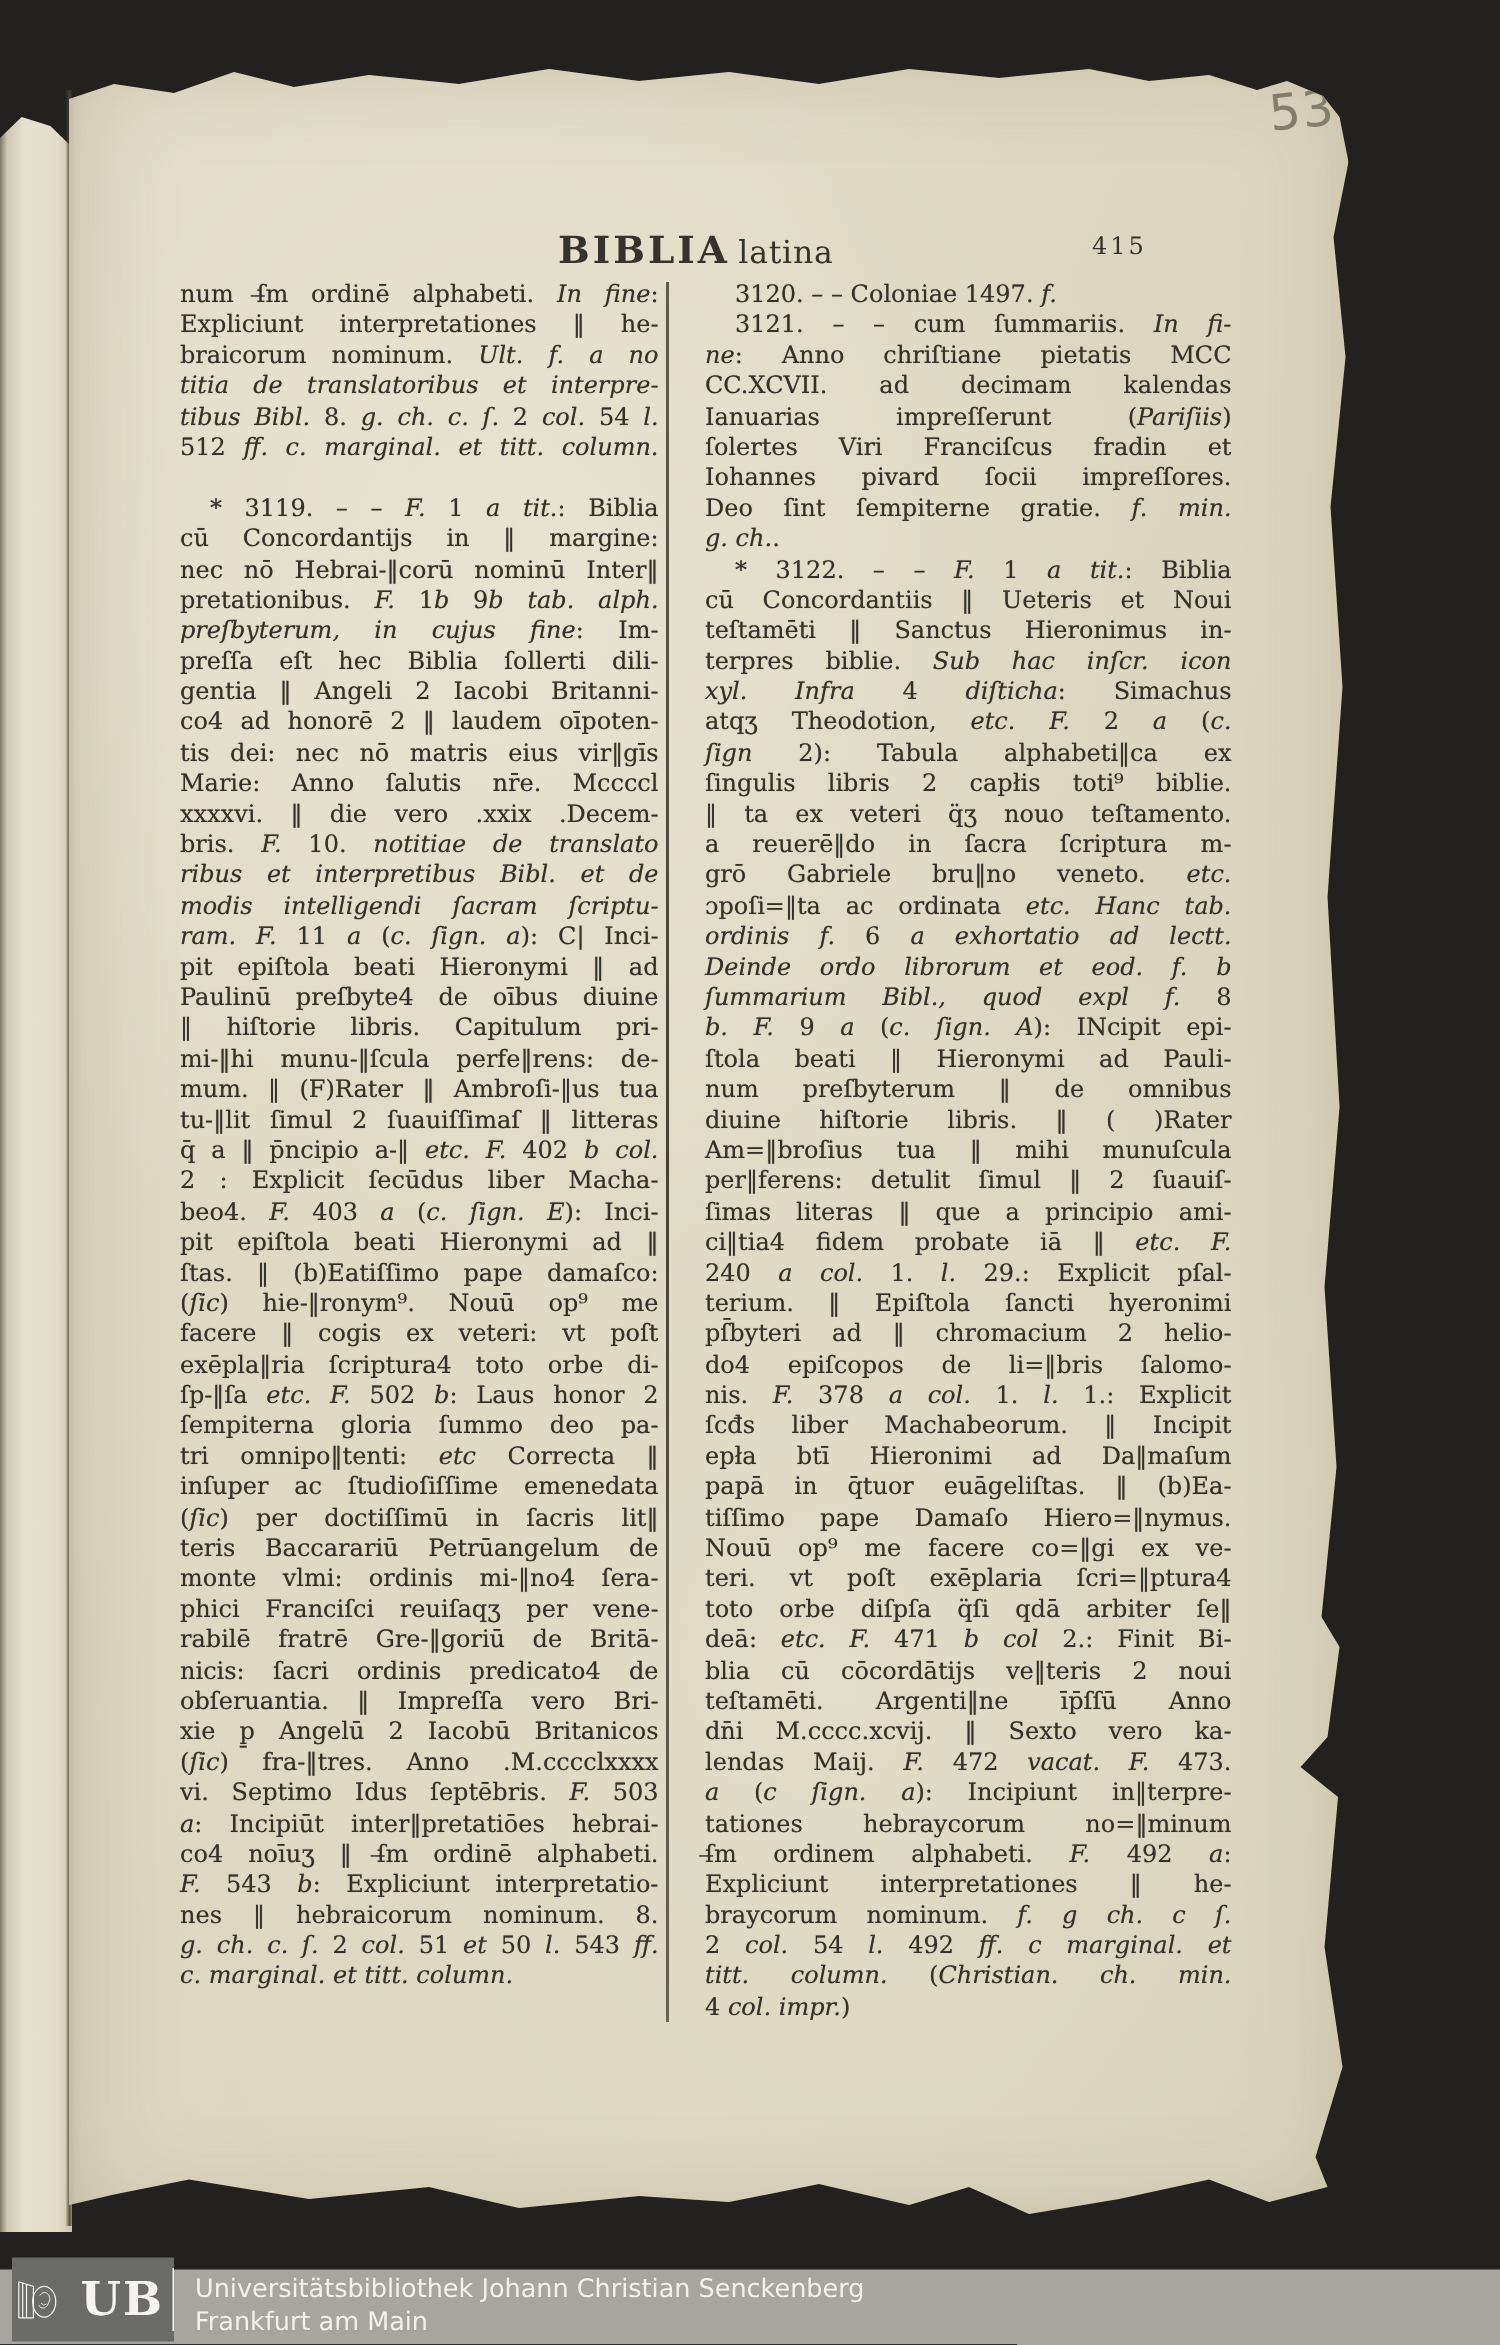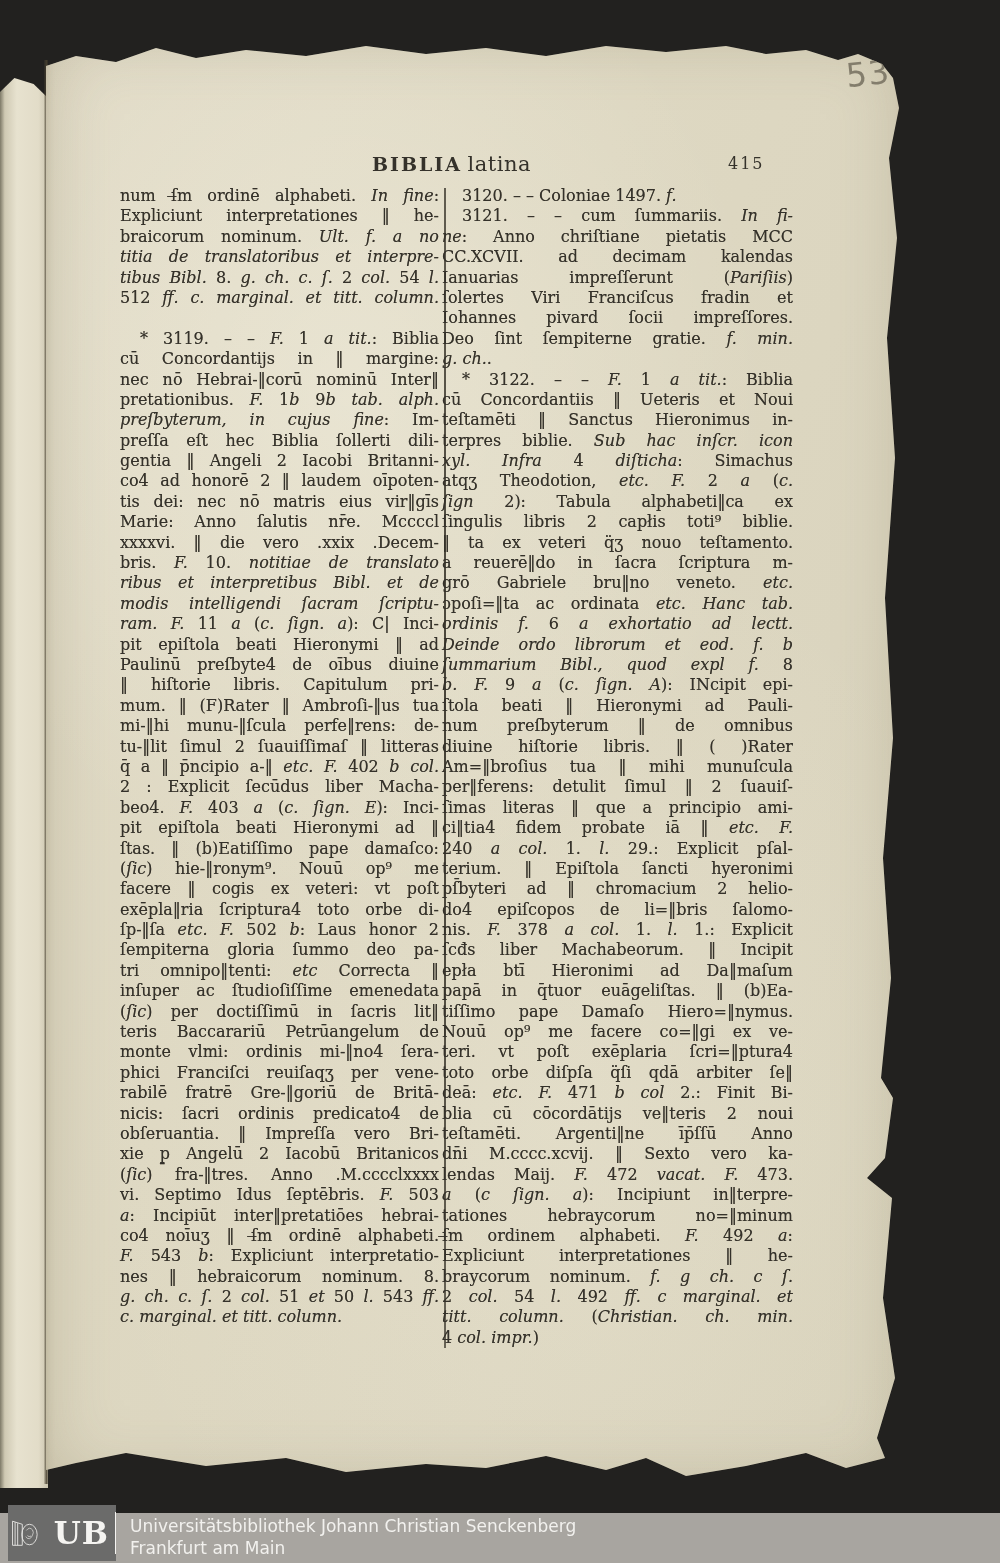--- a/index.html
+++ b/index.html
@@ -20,30 +20,30 @@
     box-shadow:inset 0 0 70px rgba(120,108,75,.28), inset 0 0 8px rgba(110,100,70,.25);
     clip-path:polygon(0 30px,30px 20px,70px 26px,110px 12px,150px 22px,200px 14px,260px 20px,
       320px 10px,380px 18px,440px 12px,500px 20px,560px 10px,620px 16px,680px 10px,720px 18px,
       760px 14px,792px 24px,812px 18px,836px 28px,847px 42px,853px 72px,843px 122px,851px 202px,
       841px 302px,849px 422px,839px 562px,847px 702px,837px 822px,845px 942px,835px 1042px,
       847px 1062px,839px 1122px,821px 1142px,846px 1162px,837px 1262px,849px 1342px,831px 1402px,
       839px 1422px,800px 1432px,760px 1417px,700px 1430px,640px 1440px,600px 1422px,560px 1434px,
       500px 1420px,440px 1432px,380px 1428px,300px 1436px,240px 1422px,160px 1430px,80px 1417px,
       30px 1427px,0 1434px);}
   .hdr-title{position:absolute;left:326px;top:116px;color:#35322b;letter-spacing:.5px;white-space:nowrap;}
-  .hdr-title .caps{font-size:19px;font-weight:bold;letter-spacing:2px;}
+  .hdr-title .caps{font-size:25px;font-weight:bold;letter-spacing:2px;}
   .hdr-title .rest{font-size:21px;}
   .hdr-num{position:absolute;left:682px;top:118px;font-size:16px;letter-spacing:2px;color:#35322b;}
   .pencil{position:absolute;left:800px;top:18px;font-family:"DejaVu Sans",sans-serif;
     font-size:33px;color:#837d6c;transform:rotate(-6deg);letter-spacing:1px;}
   
   .col{position:absolute;top:150px;color:#34312a;font-size:16px;
        text-shadow:0 0 .5px rgba(45,40,28,.55);}
   .col-l{left:74px;width:319px;}
-  .col-r{left:396px;width:351px;}
+  .col-r{left:424px;width:351px;}
   .divider{position:absolute;left:398px;top:152px;width:2px;height:1160px;
     background:linear-gradient(180deg,rgba(52,48,38,.75),rgba(52,48,38,.9) 50%,rgba(52,48,38,.7));}
   .tline{height:20.4px;line-height:20.4px;text-align:justify;text-align-last:justify;white-space:normal;}
   .tline.flush{text-align-last:left;}
   .tline.ind{text-indent:20px;}
   .tline i{font-style:italic;}
   
   .footer-bar{position:absolute;left:0;bottom:0;width:1000px;height:50px;background:#a8a5a0;}
   .ub-logo{position:absolute;left:8px;bottom:2px;width:108px;height:56px;background:#6b6b6a;
     display:flex;align-items:center;}
@@ -90,22 +90,22 @@
         <div class="tline">tis dei: nec nō matris eius vir‖gīs</div>
         <div class="tline">Marie: Anno ſalutis nr̄e. Mccccl</div>
         <div class="tline">xxxxvi. ‖ die vero .xxix .Decem-</div>
         <div class="tline">bris. <i>F.</i> 10. <i>notitiae de translato</i></div>
         <div class="tline"><i>ribus et interpretibus Bibl. et de</i></div>
         <div class="tline"><i>modis intelligendi ſacram ſcriptu-</i></div>
         <div class="tline"><i>ram.</i> <i>F.</i> 11 <i>a</i> (<i>c. ſign. a</i>): C| Inci-</div>
         <div class="tline">pit epiſtola beati Hieronymi ‖ ad</div>
         <div class="tline">Paulinū preſbyte4 de oībus diuine</div>
         <div class="tline">‖ hiſtorie libris. Capitulum pri-</div>
+        <div class="tline">mi-‖hi munu-‖ſcula perfe‖rens: de-</div>
         <div class="tline">mum. ‖ (F)Rater ‖ Ambroſi-‖us tua</div>
-        <div class="tline">mi-‖hi munu-‖ſcula perfe‖rens: de-</div>
         <div class="tline">tu-‖lit ſimul 2 ſuauiſſimaſ ‖ litteras</div>
         <div class="tline">q̄ a ‖ p̄ncipio a-‖ <i>etc.</i> <i>F.</i> 402 <i>b col.</i></div>
         <div class="tline">2 : Explicit ſecūdus liber Macha-</div>
         <div class="tline">beo4. <i>F.</i> 403 <i>a</i> (<i>c. ſign. E</i>): Inci-</div>
         <div class="tline">pit epiſtola beati Hieronymi ad ‖</div>
         <div class="tline">ſtas. ‖ (b)Eatiſſimo pape damaſco:</div>
         <div class="tline">(<i>ſic</i>) hie-‖ronym⁹. Nouū op⁹ me</div>
         <div class="tline">facere ‖ cogis ex veteri: vt poſt</div>
         <div class="tline">exēpla‖ria ſcriptura4 toto orbe di-</div>
         <div class="tline">ſp-‖ſa <i>etc.</i> <i>F.</i> 502 <i>b</i>: Laus honor 2</div>

